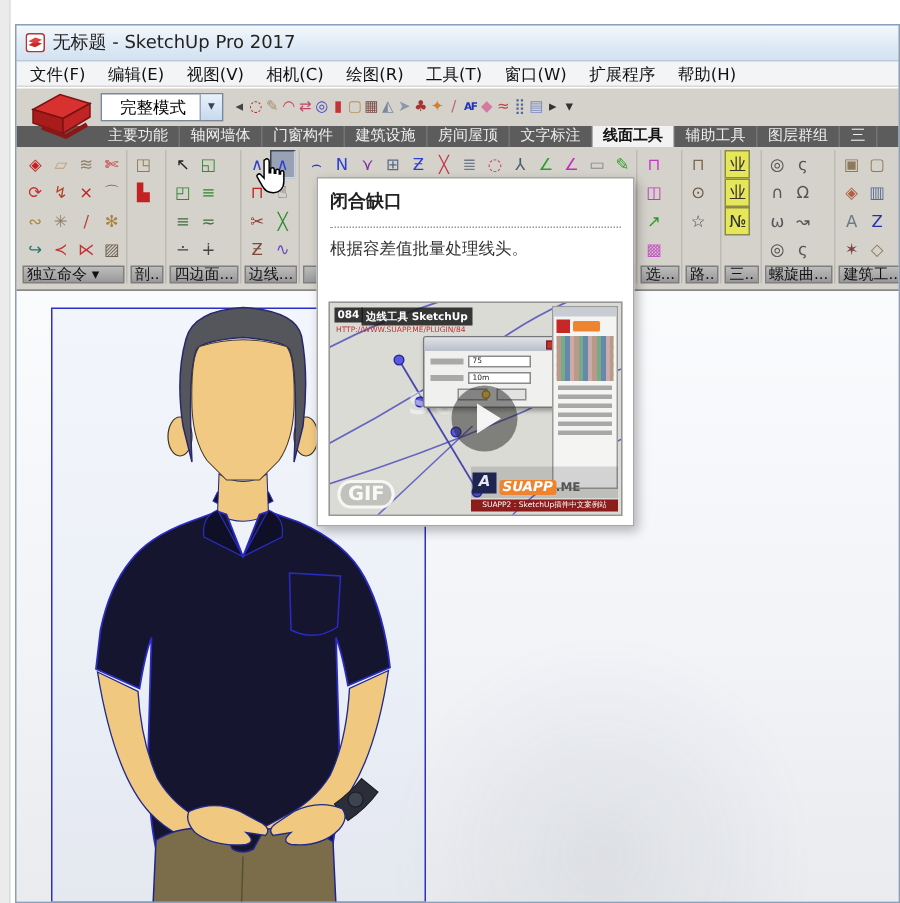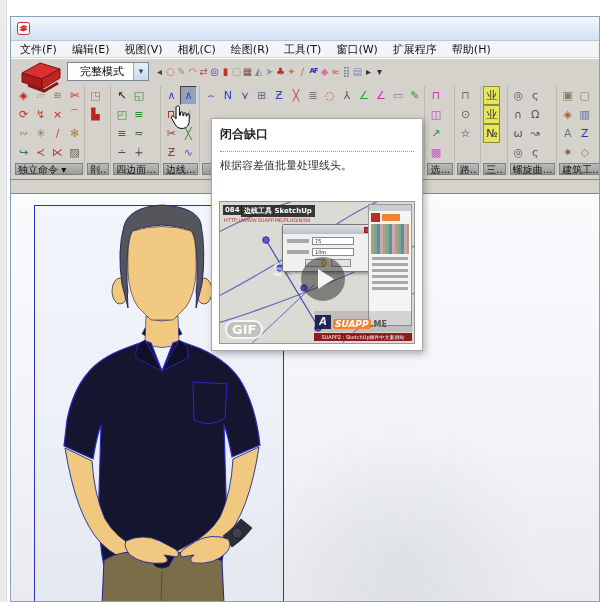--- a/index.html
+++ b/index.html
@@ -123,20 +123,21 @@
   <div class="left-strip"></div>
 
   <div class="window">
 
     <div class="titlebar">
       <svg width="13" height="13" viewBox="0 0 13 13">
         <rect x="0.5" y="0.5" width="12" height="12" rx="2" fill="#fff" stroke="#b33"></rect>
         <path d="M2,8 L6.5,5.5 L11,7 L6.5,9.5 Z" fill="#c62a2a"></path>
         <path d="M2,5.5 L6.5,3 L11,4.5 L6.5,7 Z" fill="#e04040"></path>
       </svg>
+      <span class="title">无标题 - SketchUp Pro 2017</span>
     </div>
 
     <div class="menubar" id="menubar">
         <span class="menu-item">文件(F)</span>
         <span class="menu-item">编辑(E)</span>
         <span class="menu-item">视图(V)</span>
         <span class="menu-item">相机(C)</span>
         <span class="menu-item">绘图(R)</span>
         <span class="menu-item">工具(T)</span>
         <span class="menu-item">窗口(W)</span>
@@ -173,20 +174,32 @@
           <span class="tbi txt" style="color: rgb(34, 51, 187);">AF</span>
           <span class="tbi" style="color: rgb(214, 121, 160);">◆</span>
           <span class="tbi" style="color: rgb(194, 68, 68);">≈</span>
           <span class="tbi" style="color: rgb(74, 106, 154);">⣿</span>
           <span class="tbi" style="color: rgb(122, 138, 192);">▤</span>
           <span class="tbi" style="color: rgb(51, 51, 51);">▸</span>
           <span class="tbi" style="color: rgb(51, 51, 51);">▾</span>
         </div>
     </div>
 
+    <div class="tabsrow" id="tabsrow">
+        <span class="tab">主要功能</span>
+        <span class="tab">轴网墙体</span>
+        <span class="tab">门窗构件</span>
+        <span class="tab">建筑设施</span>
+        <span class="tab">房间屋顶</span>
+        <span class="tab">文字标注</span>
+        <span class="tab active">线面工具</span>
+        <span class="tab">辅助工具</span>
+        <span class="tab">图层群组</span>
+        <span class="tab">三</span>
+      </div>
 
     <div class="palette" id="palette">
         <div class="pgroup">
           <div class="prow">
             <span class="pcell" style="color: rgb(194, 34, 34);">◈</span>
             <span class="pcell" style="color: rgb(185, 161, 114);">▱</span>
             <span class="pcell" style="color: rgb(141, 125, 102);">≋</span>
             <span class="pcell" style="color: rgb(194, 34, 34);">✄</span>
           </div>
           <div class="prow">

